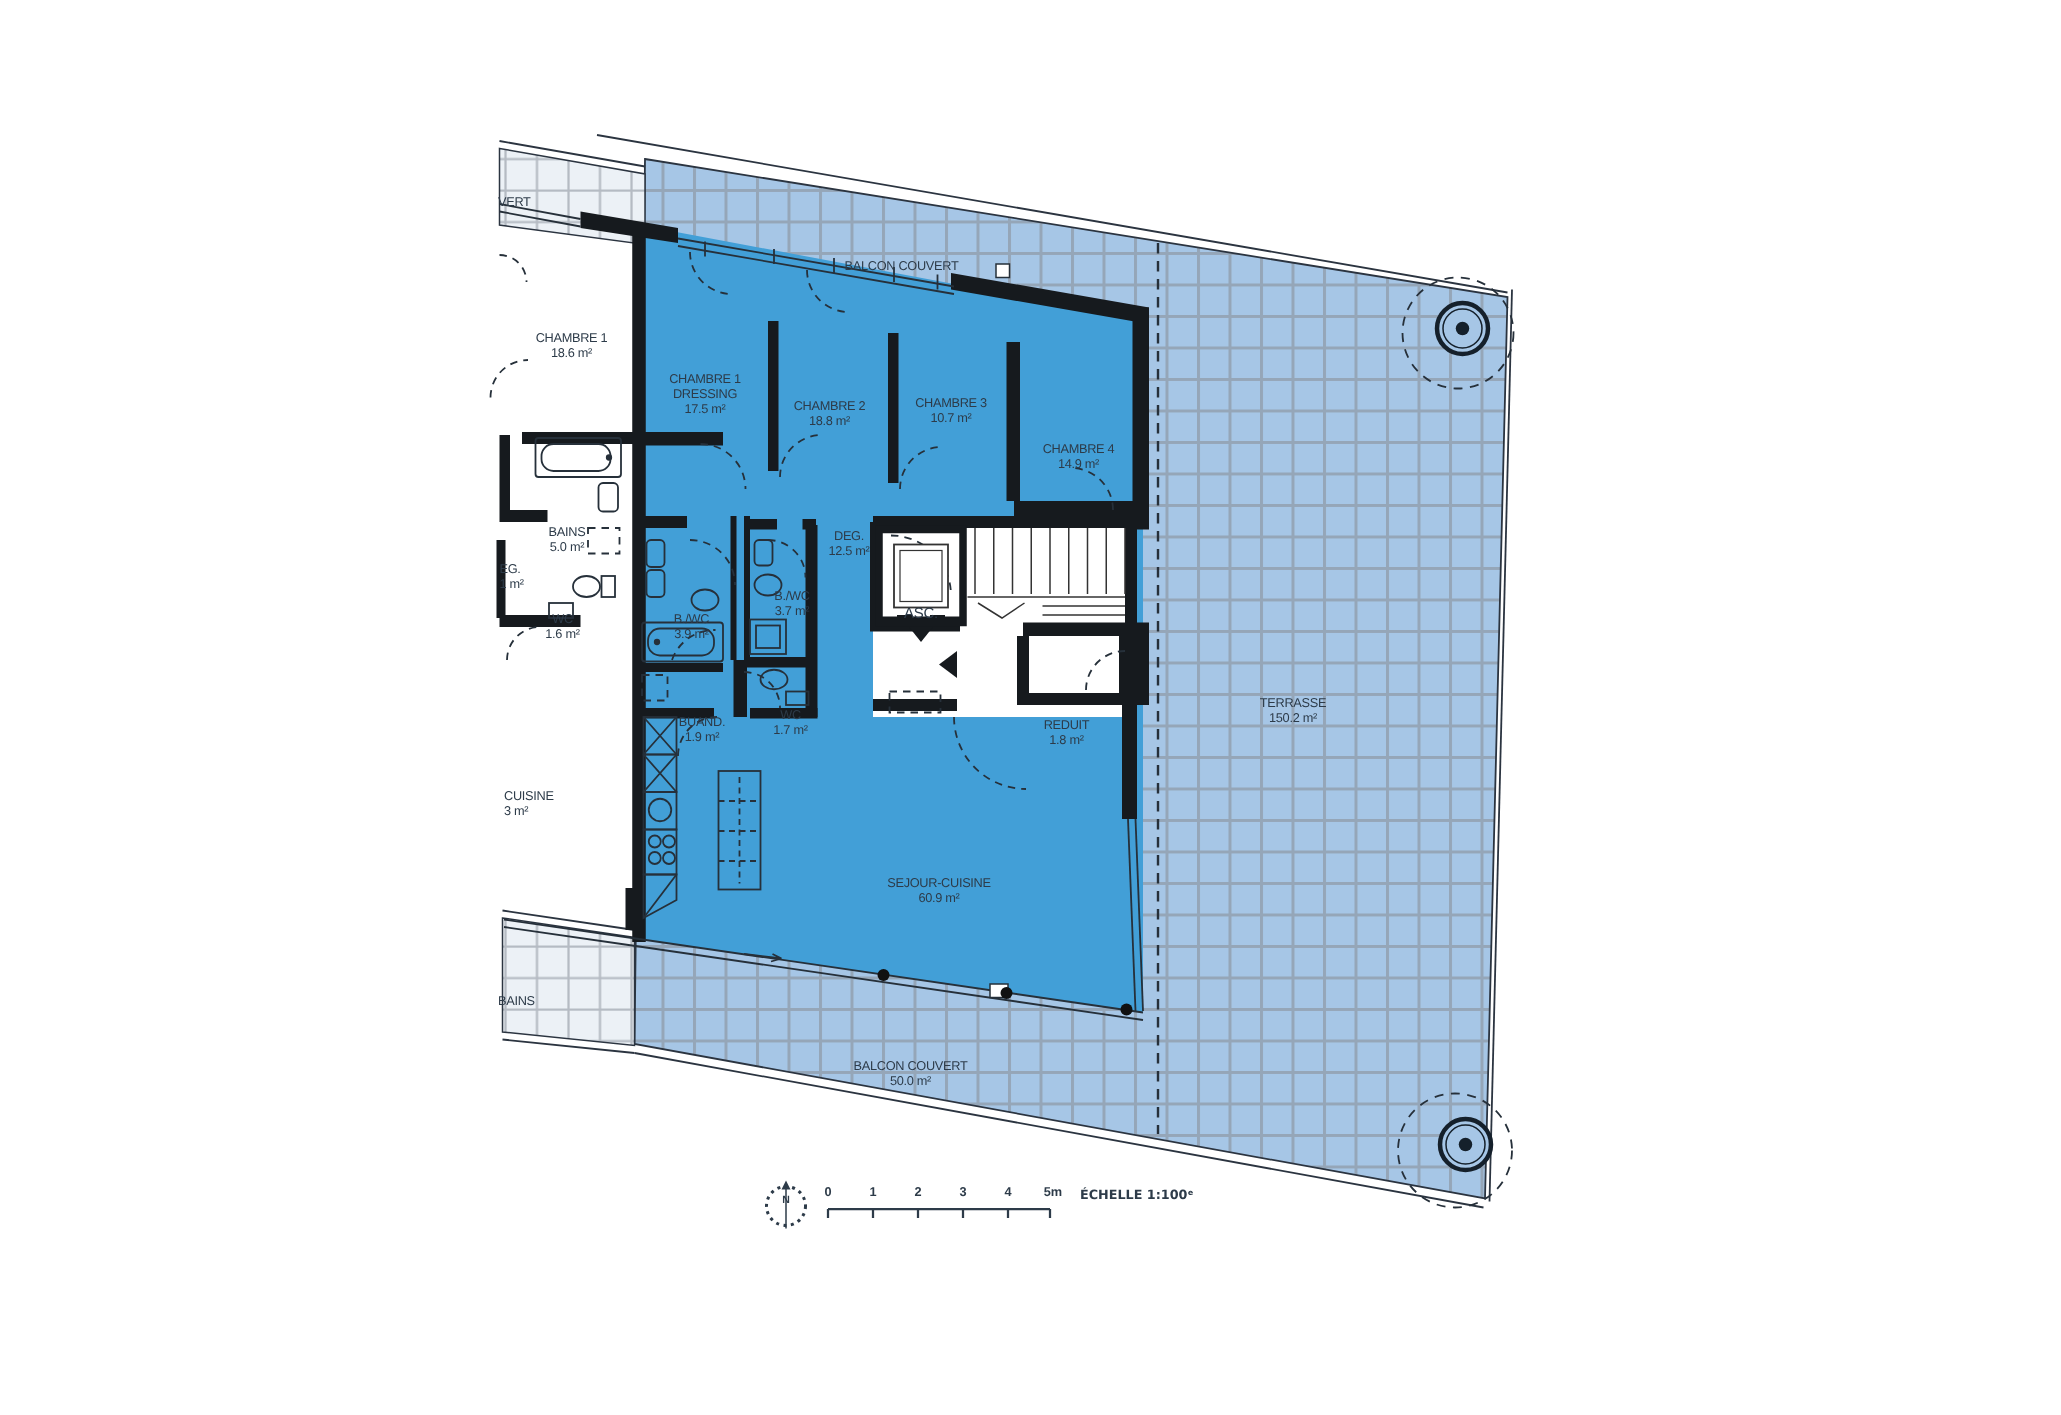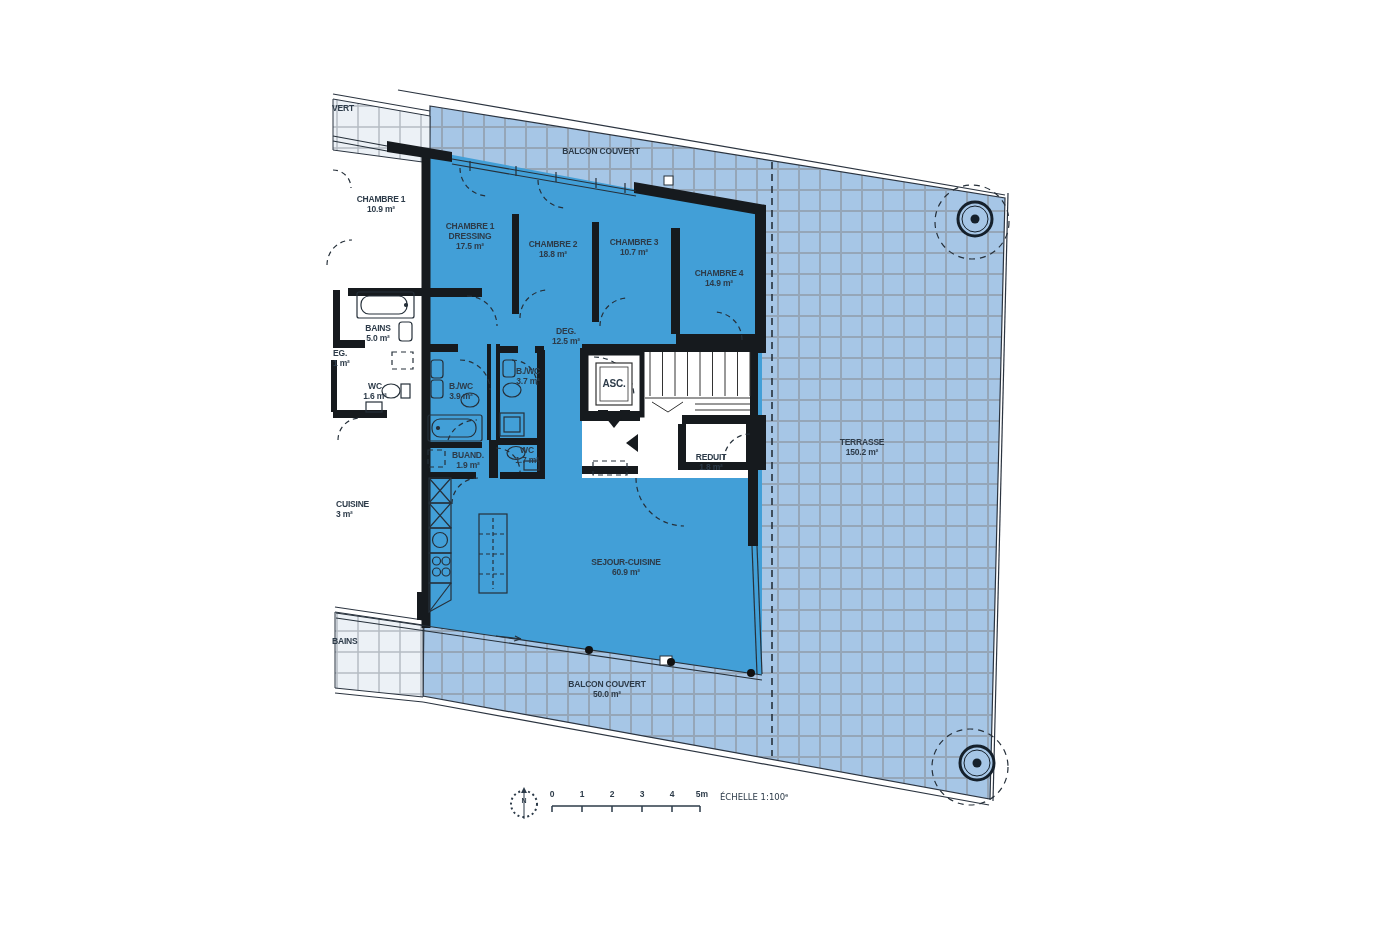--- a/index.html
+++ b/index.html
@@ -1,24 +1,24 @@
 <!DOCTYPE html>
 <html><head>
 <meta charset="utf-8">
 <style>
   html,body{margin:0;padding:0;background:#ffffff;}
   #stage{position:relative;width:1374px;height:943px;background:#ffffff;overflow:hidden;
          font-family:"Liberation Sans", sans-serif;}
   #plan-svg{position:absolute;left:0;top:0;}
-  .lbl{position:absolute;color:#2d3b49;font-size:8.5px;font-weight:700;line-height:10px;
-       letter-spacing:-0.2px;text-align:center;transform:translateX(-50%);white-space:nowrap;}
+  .lbl{position:absolute;color:#2d3b49;font-size:8.5px;font-weight:400;line-height:10px;
+       letter-spacing:-0.2px;text-align:center;transform:translateX(-50%);white-space:nowrap;margin-top:26px;}
   .lbl span{display:block;}
   .lbl.left{transform:none;text-align:left;}
   .scale-num{position:absolute;color:#2d3b49;font-size:8.5px;font-weight:700;transform:translateX(-50%);}
-  .echelle{position:absolute;color:#2d3b49;font-size:8.5px;font-weight:400;
+  .echelle{position:absolute;color:#2d3b49;font-size:8.5px;font-weight:700;
            font-family:"DejaVu Sans","Liberation Sans",sans-serif;}
 </style>
 </head>
 <body>
 
 <div id="stage">
 
 <svg id="plan-svg" width="1374" height="943" viewBox="0 0 1374 943">
   <defs>
     <pattern id="gridBlue" width="21" height="21" patternUnits="userSpaceOnUse">
@@ -241,21 +241,21 @@
 </svg>
 
 <div class="lbl" style="left:601px;top:146px">
   <span>BALCON COUVERT</span>
 </div>
 <div class="lbl left" style="left:332px;top:103px">
   <span>VERT</span>
 </div>
 <div class="lbl" style="left:381px;top:194px">
   <span>CHAMBRE 1</span>
-  <span>10.9 m²</span>
+  <span>18.6 m²</span>
 </div>
 <div class="lbl" style="left:470px;top:221px">
   <span>CHAMBRE 1</span>
   <span>DRESSING</span>
   <span>17.5 m²</span>
 </div>
 <div class="lbl" style="left:553px;top:239px">
   <span>CHAMBRE 2</span>
   <span>18.8 m²</span>
 </div>

